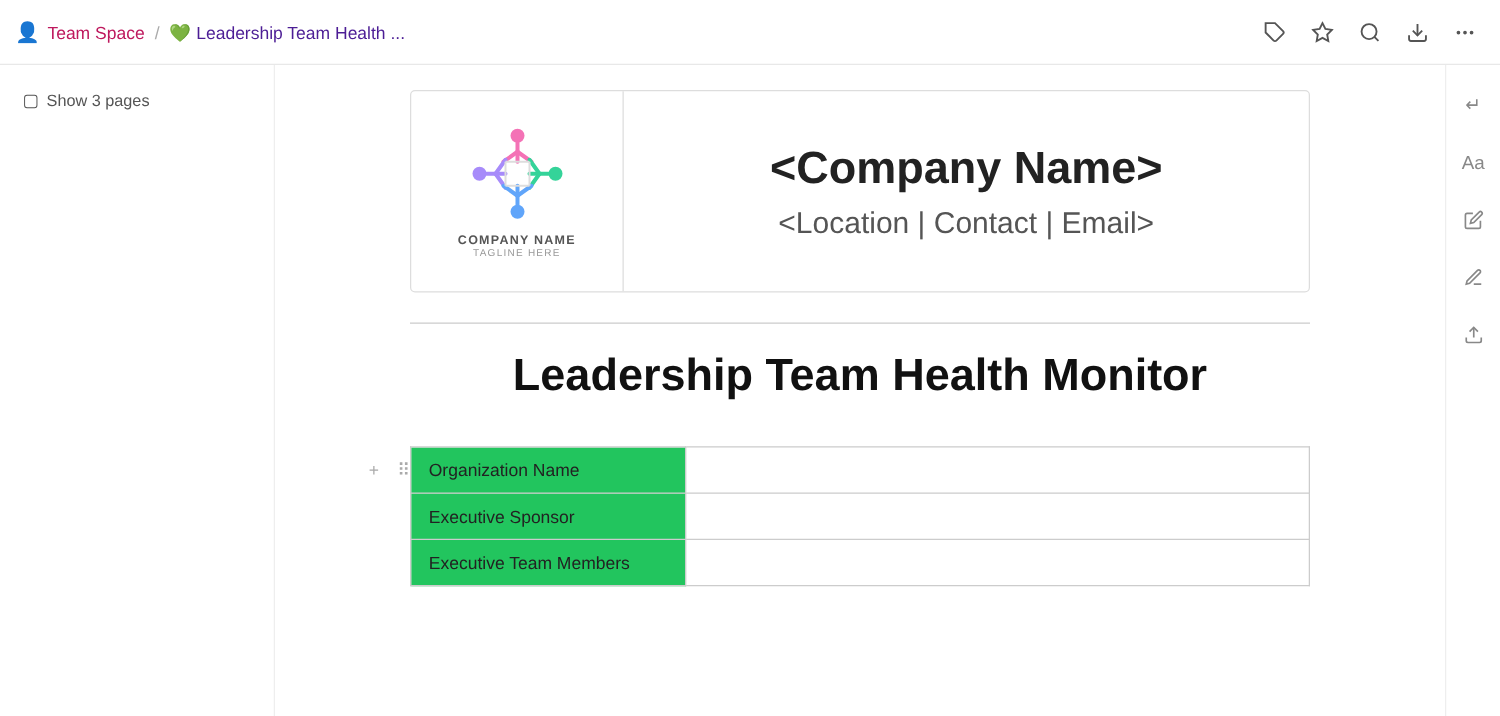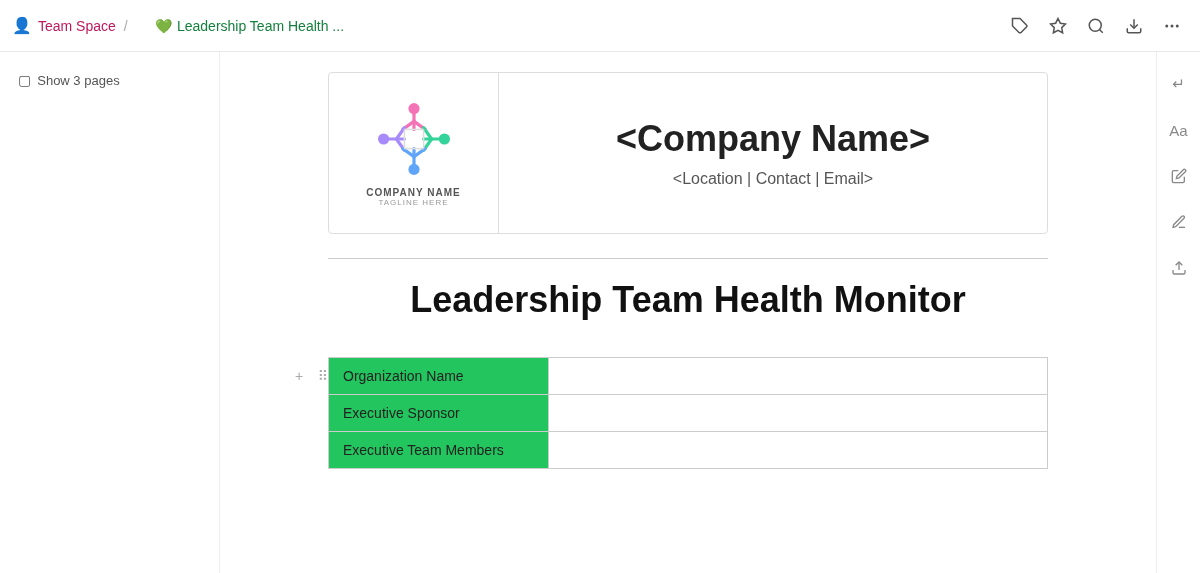--- a/index.html
+++ b/index.html
@@ -27,27 +27,26 @@
       margin: 0 2px;
     }
     .breadcrumb-team {
       display: flex;
       align-items: center;
       gap: 5px;
       font-weight: 500;
       color: #be185d;
     }
     .breadcrumb-doc {
-      color: #15803d;
+      color: #4c1d95;
       font-weight: 400;
       max-width: 220px;
       overflow: hidden;
       text-overflow: ellipsis;
       white-space: nowrap;
-      margin-left: 20px;
     }
     .topbar-right {
       display: flex;
       align-items: center;
       gap: 6px;
     }
     .icon-btn {
       width: 32px;
       height: 32px;
       border-radius: 6px;
@@ -144,21 +143,21 @@
       justify-content: center;
       padding: 20px;
       gap: 10px;
     }
     .company-name-placeholder {
       font-size: 36px;
       font-weight: 700;
       color: #222;
     }
     .location-placeholder {
-      font-size: 16px;
+      font-size: 24px;
       color: #555;
     }
 
     
     .divider {
       width: 100%;
       max-width: 720px;
       border: none;
       border-top: 1px solid #ccc;
       margin: 4px 0 20px 0;

